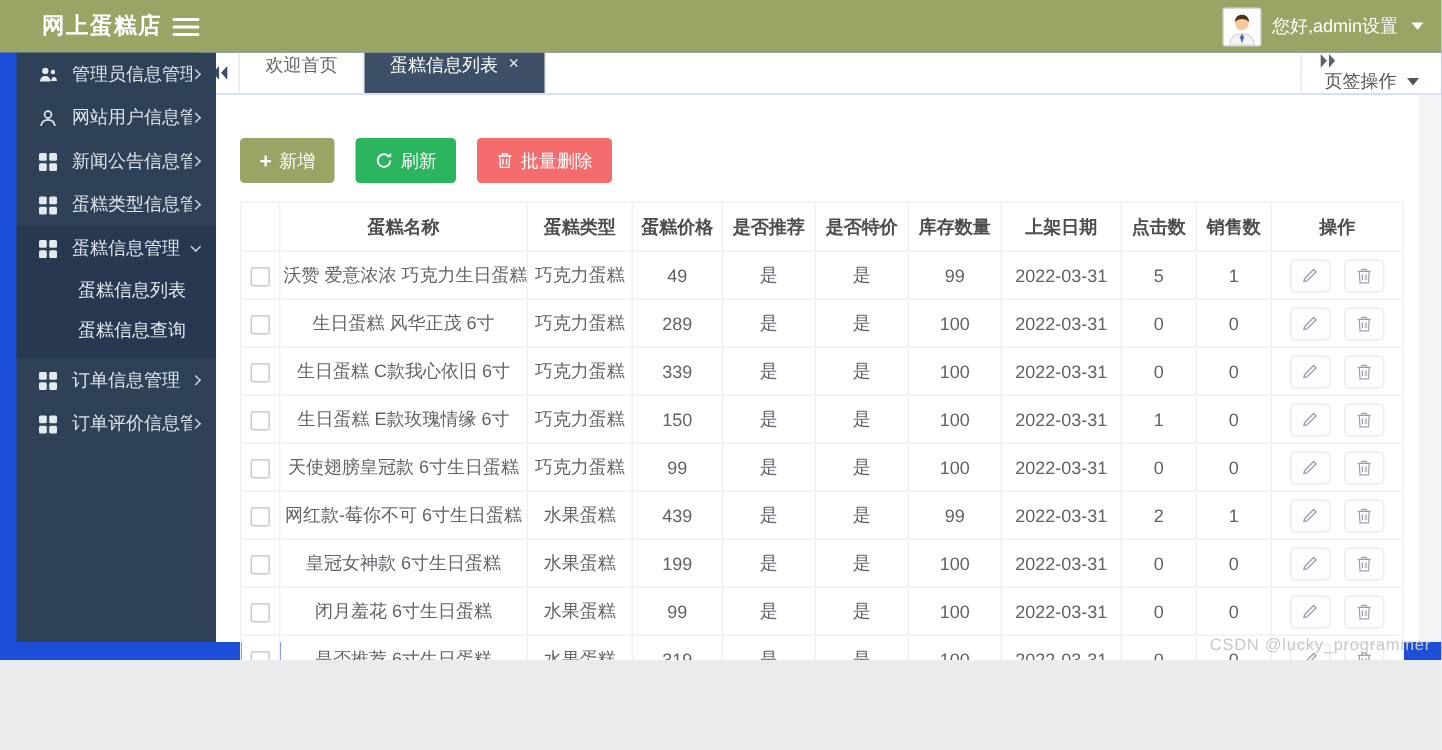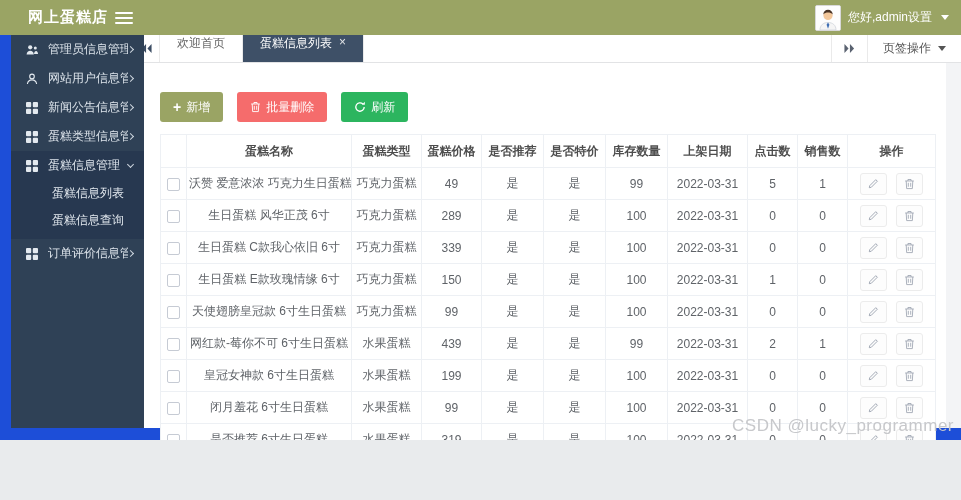--- a/index.html
+++ b/index.html
@@ -40,21 +40,21 @@
 
   
   .tabbar { position:absolute; left:133px; top:35px; right:0; height:28px; background:#fff;
             border-bottom:1px solid #e2e3e5; display:flex; align-items:stretch; font-size:12px; color:#666; z-index:3; }
   .tab-nav { width:27px; display:flex; align-items:center; justify-content:center; cursor:pointer; }
   .tab-nav.left { border-right:1px solid #eaeaea; }
   .tab-nav.right { border-left:1px solid #eaeaea; width:36px; }
   .tab { padding:0 17px; display:flex; border-right:1px solid #eaeaea; cursor:pointer; white-space:nowrap; }
   .tab.active { background:#3e5067; color:#fff; }
   .tab .close { margin-left:7px; font-size:12px; opacity:.85; cursor:pointer; }
-  .tabbar-right { margin-left:auto; display:flex; align-items:stretch; }
+  .tabbar-right { margin-left:auto; display:flex; align-items:stretch;flex-direction:column; }
   .tab-ops { padding:0 15px; display:flex; align-items:center; gap:5px; border-left:1px solid #eaeaea;
              color:#555; cursor:pointer; white-space:nowrap; }
 
   
   .main { position:absolute; left:133px; top:63px; right:0; bottom:12px; background:#fff;
           padding:29px 26px 0 27px; }
   .right-gutter { position:absolute; top:0; right:0; bottom:0; width:15px; background:#f3f4f6; }
 
   .toolbar { display:flex; gap:14px; margin-bottom:12px; }
   .btn { height:30px; border:none; border-radius:3px; color:#fff; font-size:12px; padding:0 13px;
@@ -68,21 +68,21 @@
   .grid th, .grid td { border:1px solid #edf0f4; text-align:center; padding:0 2px;
                        white-space:nowrap; overflow:hidden; }
   .grid th { height:33px; font-weight:bold; color:#4d4d4d; background:#fff;text-align:center; }
   .grid td { height:32px; background:#fff; }
   .checkbox { display:inline-block; width:13px; height:13px; border:1px solid #c6cbd4; border-radius:2px;
               background:#fff; vertical-align:middle; cursor:pointer; }
   .mini-btn { width:27px; height:22px; background:#fdfdfd; border:1px solid #ececec; border-radius:3px;
               display:inline-flex; align-items:center; justify-content:center; margin:0 3px;
               vertical-align:middle; cursor:pointer; padding:0; }
 
-  .watermark { position:absolute; right:7px; bottom:4px; font-size:17px; color:#c7c8cb;
+  .watermark { position:absolute; right:7px; bottom:4px; font-size:11px; color:#c7c8cb;
                letter-spacing:.5px; z-index:9; pointer-events:none; }
 </style>
 </head>
 <body>
 
 <div class="app">
 
   <div class="topbar">
     <div class="brand">网上蛋糕店</div>
     <div class="hamburger">
@@ -160,20 +160,30 @@
       <div class="submenu-item">蛋糕信息查询</div>
     </div>
 
     <div class="menu-item">
       <svg class="micon" viewBox="0 0 14 14">
         <rect x="1" y="1" width="5.2" height="5.2" rx="1" fill="#e3e9ef"></rect>
           <rect x="7.8" y="1" width="5.2" height="5.2" rx="1" fill="#e3e9ef"></rect>
         <rect x="1" y="7.8" width="5.2" height="5.2" rx="1" fill="#e3e9ef"></rect>
           <rect x="7.8" y="7.8" width="5.2" height="5.2" rx="1" fill="#e3e9ef"></rect>
       </svg>
+      <span class="mlabel">订单信息管理</span>
+      <span class="chev right"></span>
+    </div>
+    <div class="menu-item">
+      <svg class="micon" viewBox="0 0 14 14">
+        <rect x="1" y="1" width="5.2" height="5.2" rx="1" fill="#e3e9ef"></rect>
+          <rect x="7.8" y="1" width="5.2" height="5.2" rx="1" fill="#e3e9ef"></rect>
+        <rect x="1" y="7.8" width="5.2" height="5.2" rx="1" fill="#e3e9ef"></rect>
+          <rect x="7.8" y="7.8" width="5.2" height="5.2" rx="1" fill="#e3e9ef"></rect>
+      </svg>
       <span class="mlabel">订单评价信息管理</span>
       <span class="chev right"></span>
     </div>
   </div>
 
   <div class="tabbar">
     <div class="tab-nav left">
       <svg width="13" height="11" viewBox="0 0 14 12">
         <path d="M6.5 1 2 6l4.5 5z" fill="#3b4c63"></path>
           <path d="M12.5 1 8 6l4.5 5z" fill="#3b4c63"></path>
@@ -201,32 +211,32 @@
   </div>
 
   <div class="main">
     <div class="right-gutter"></div>
 
     <div class="toolbar">
       <button class="btn btn-add">
         <span class="plus">+</span>
         <span>新增</span>
       </button>
-      <button class="btn btn-danger">
-        <svg width="11" height="12" viewBox="0 0 12 13">
-          <path d="M1.3 3.2h9.4M4.3 3.2V1.6h3.4v1.6M2.4 3.2l.5 8.3h6.2l.5-8.3M4.7 5.2v4.3M7.3 5.2v4.3" stroke="#ffffff" stroke-width="1" fill="none"></path>
-        </svg>
-        <span>批量删除</span>
-      </button>
       <button class="btn btn-success">
         <svg width="12" height="12" viewBox="0 0 12 12">
           <path d="M10.2 6a4.2 4.2 0 1 1-1.3-3" fill="none" stroke="#ffffff" stroke-width="1.3"></path>
           <path d="M10.8 0.8v3h-3z" fill="#ffffff"></path>
         </svg>
         <span>刷新</span>
+      </button>
+      <button class="btn btn-danger">
+        <svg width="11" height="12" viewBox="0 0 12 13">
+          <path d="M1.3 3.2h9.4M4.3 3.2V1.6h3.4v1.6M2.4 3.2l.5 8.3h6.2l.5-8.3M4.7 5.2v4.3M7.3 5.2v4.3" stroke="#ffffff" stroke-width="1" fill="none"></path>
+        </svg>
+        <span>批量删除</span>
       </button>
     </div>
 
     <table class="grid">
       <colgroup>
         <col style="width:26px">
           <col style="width:165px">
           <col style="width:70px">
           <col style="width:60px">
         <col style="width:62px">

